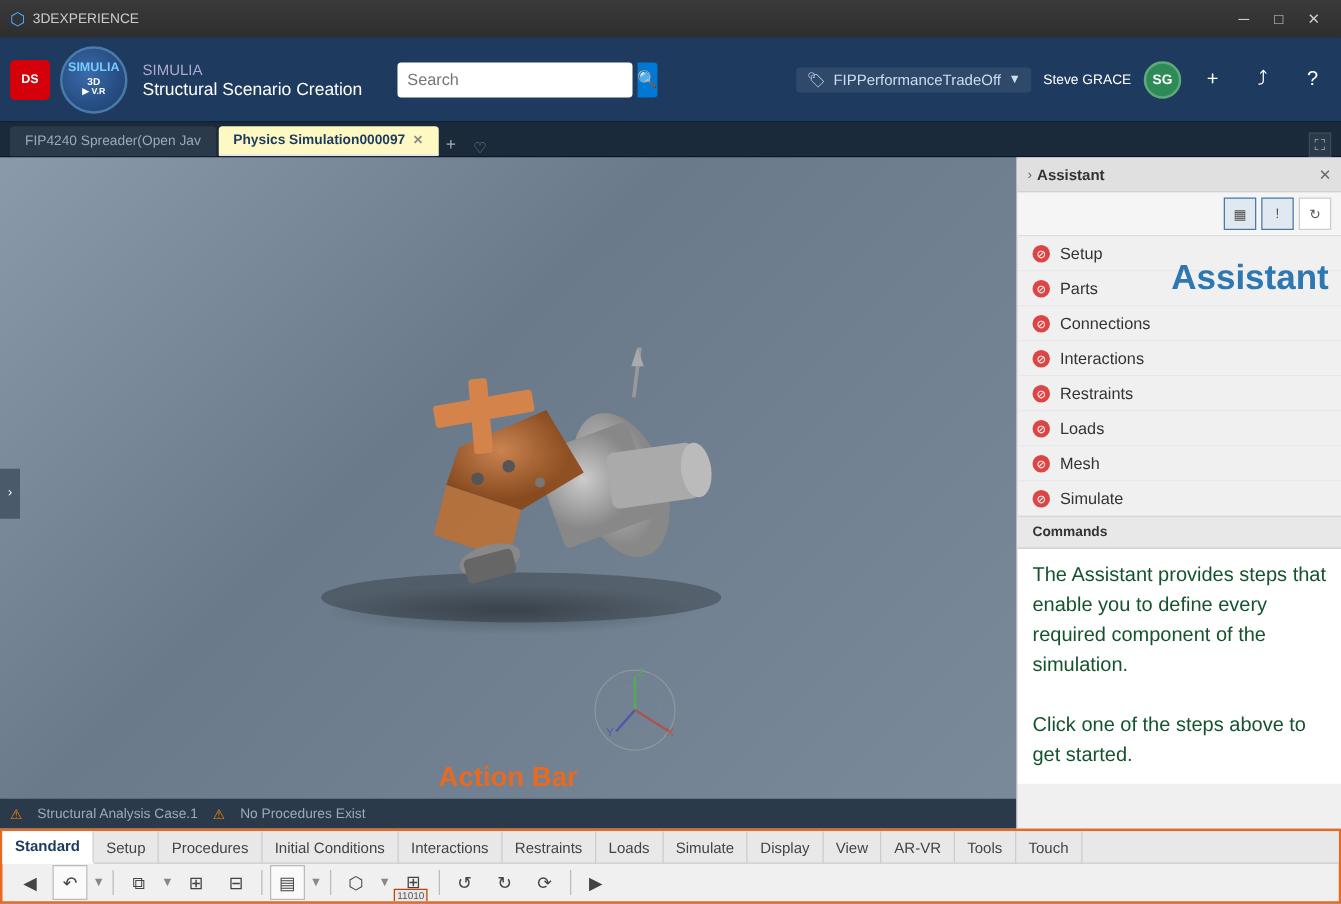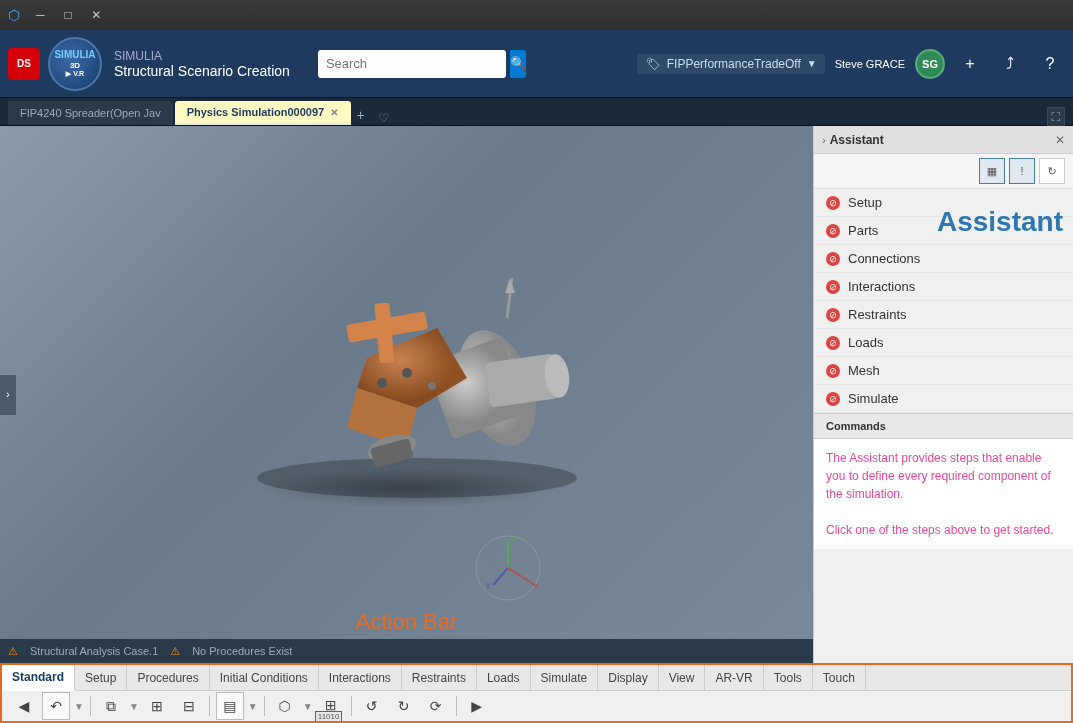--- a/index.html
+++ b/index.html
@@ -121,21 +121,21 @@
 
     
     .status-bar {
       position: absolute; bottom: 0; left: 0; right: 0; height: 24px;
       background: #2a3a4a; display: flex; align-items: center; gap: 12px; padding: 0 8px;
       font-size: 11px; color: #9ab;
     }
     .status-warning { color: #f80; }
     .action-bar-label {
       position: absolute; top: -30px; left: 50%; transform: translateX(-50%);
-      color: #e86a20; font-size: 22px; font-weight: normal; white-space: nowrap;
+      color: #e86a20; font-size: 22px; font-weight: bold; white-space: nowrap;
     }
 
     
     #right-panel {
       width: 260px; background: #f0f0f0; border-left: 1px solid #ccc;
       display: flex; flex-direction: column;
     }
     .panel-header {
       display: flex; align-items: center; background: #e0e0e0; border-bottom: 1px solid #ccc;
       height: 28px; padding: 0 8px; gap: 4px;
@@ -175,21 +175,21 @@
     
     .commands-box {
       background: white; margin: 0; border-top: 1px solid #ccc;
       padding: 0;
     }
     .commands-header {
       background: #e8e8e8; padding: 6px 12px; font-size: 11px; font-weight: bold; color: #333;
       border-bottom: 1px solid #ccc;
     }
     .commands-text {
-      padding: 10px 12px; font-size: 12px; color: #ec4899; line-height: 1.5;
+      padding: 10px 12px; font-size: 16px; color: #14532d; line-height: 1.5;
     }
 
     
     #action-bar {
       height: 60px; background: #f0f0f0; border: 2px solid #e86a20;
       display: flex; flex-direction: column; position: relative;
     }
     .action-tabs {
       display: flex; align-items: center; background: #e8e8e8; border-bottom: 1px solid #ccc; height: 26px;
     }
@@ -215,20 +215,21 @@
     
     .panel-scroll::-webkit-scrollbar { width: 8px; }
     .panel-scroll::-webkit-scrollbar-track { background: #f0f0f0; }
     .panel-scroll::-webkit-scrollbar-thumb { background: #bbb; border-radius: 4px; }
   </style>
 </head>
 <body>
 
 <div id="topbar">
   <span style="font-size:14px; color:#4af;">⬡</span>
+  <span class="win-title">3DEXPERIENCE</span>
   <div class="win-controls">
     <button class="win-btn">─</button>
     <button class="win-btn">□</button>
     <button class="win-btn close">✕</button>
   </div>
 </div>
 
 <div id="toolbar-area">
   <div class="app-logo">
     <span style="font-size:10px;">DS</span>

